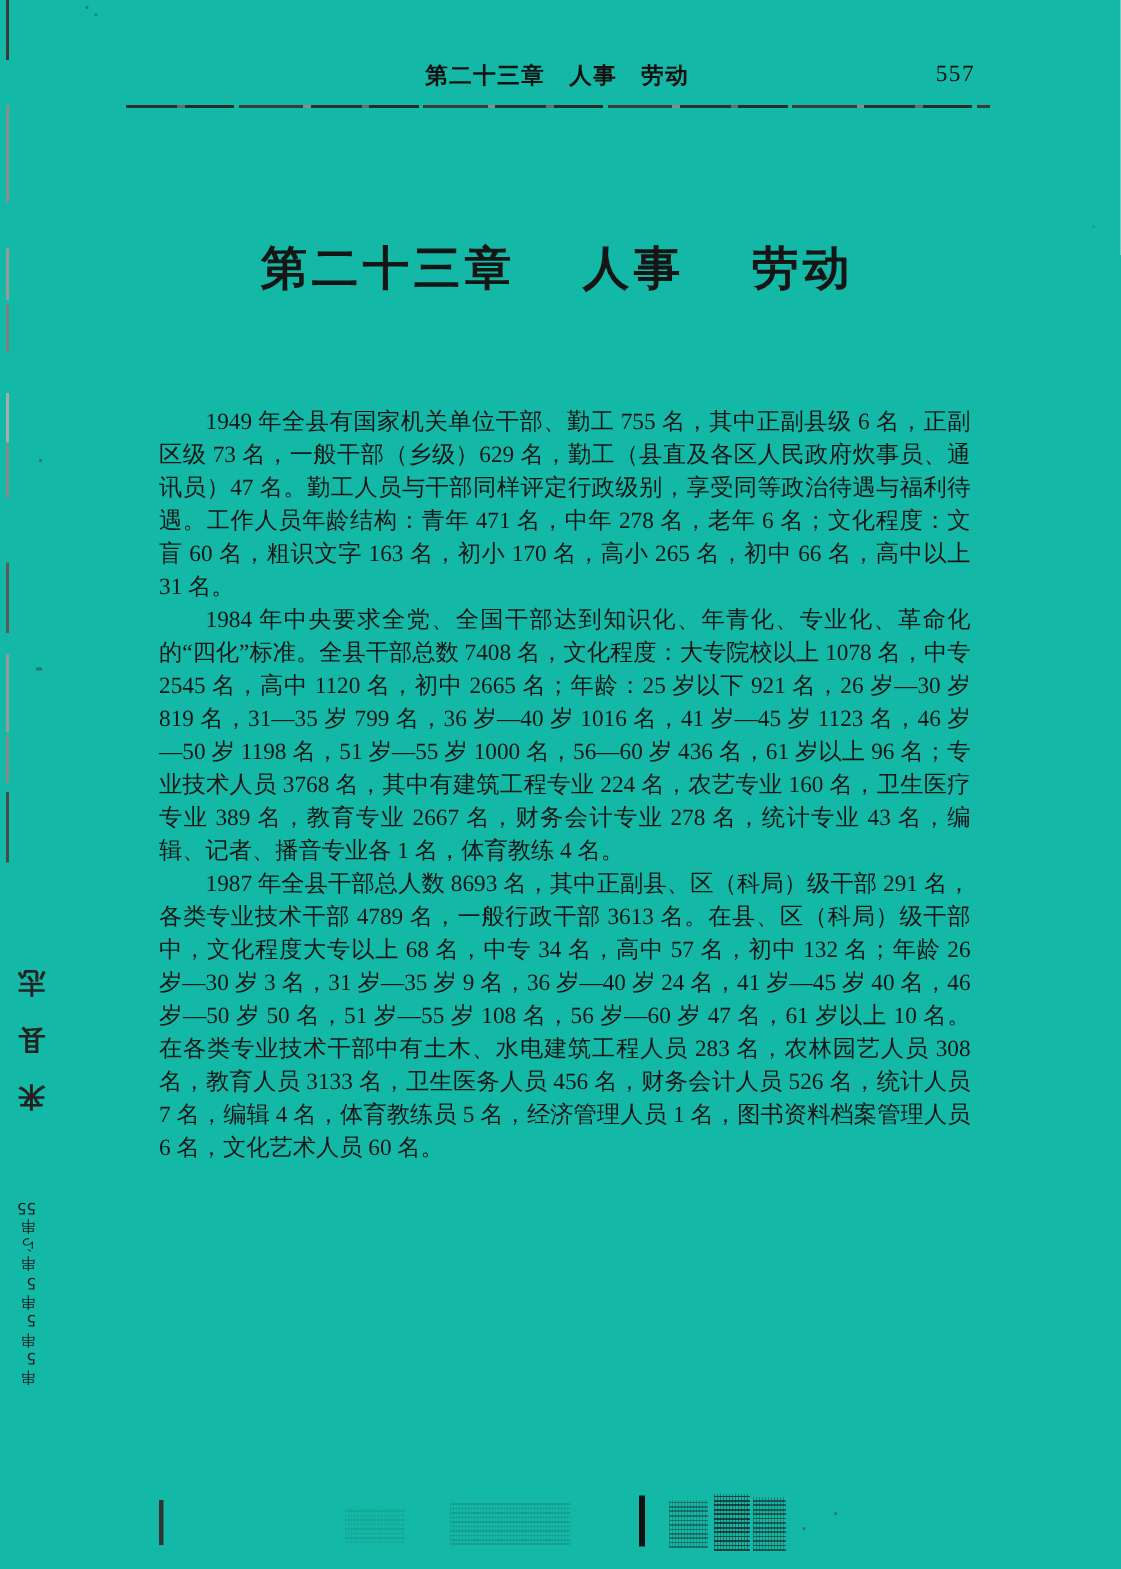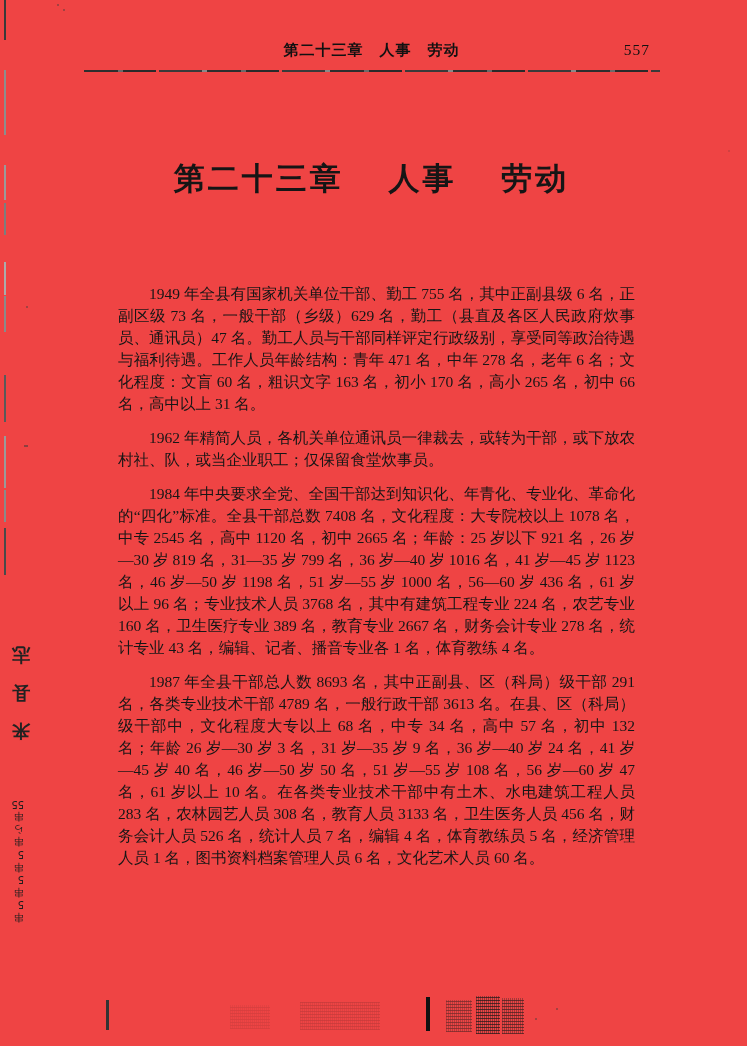--- a/index.html
+++ b/index.html
@@ -4,21 +4,21 @@
 <style>
   html,body{margin:0;padding:0;}
   body{
     width:747px;height:1046px;
     background:#fefefe;
     position:relative;
     overflow:hidden;
     font-family:"Liberation Serif","DejaVu Serif",serif;
     color:#1a1a1a;
   }
-  .page{position:absolute;inset:0;background:#ef4444;text-decoration:underline;}
+  .page{position:absolute;inset:0;background:#14b8a6;text-decoration:underline;}
 
   
   .running-header{
     position:absolute;left:85px;top:41px;width:573px;height:22px;
   }
   .running-header .chapter{
     position:absolute;left:0;right:0;text-align:center;
     font-family:"Liberation Sans","DejaVu Sans",sans-serif;
     font-weight:700;font-size:15px;letter-spacing:1px;color:#111;
   }
@@ -40,21 +40,21 @@
     text-align:center;
     font-size:31px;font-weight:600;letter-spacing:3px;color:#151515;
   }
 
   
   .body-text{
     position:absolute;left:106px;top:271px;width:541px;
     font-size:15.5px;line-height:22px;text-align:justify;
     color:#161616;
   }
-  .body-text p{margin:12px;text-indent:2em;}
+  .body-text p{margin:0;text-indent:2em;}
 
   
   .spine-chars{
     position:absolute;left:10px;top:643px;width:22px;
     display:flex;flex-direction:column;gap:14px;
     transform:rotate(180deg);
     font-size:18px;font-weight:600;color:#222;text-align:center;
   }
   .edge-glyphs{
     position:absolute;left:11px;top:798px;width:13px;
@@ -84,21 +84,20 @@
   <div class="running-header">
     <span class="chapter">第二十三章　人事　劳动</span>
     <span class="pagenum">557</span>
   </div>
   <div class="header-rule"></div>
 
   <div class="chapter-title">第二十三章　 人事　 劳动</div>
 
   <div class="body-text">
     <p>1949 年全县有国家机关单位干部、勤工 755 名，其中正副县级 6 名，正副区级 73 名，一般干部（乡级）629 名，勤工（县直及各区人民政府炊事员、通讯员）47 名。勤工人员与干部同样评定行政级别，享受同等政治待遇与福利待遇。工作人员年龄结构：青年 471 名，中年 278 名，老年 6 名；文化程度：文盲 60 名，粗识文字 163 名，初小 170 名，高小 265 名，初中 66 名，高中以上 31 名。</p>
-    <p>1962 年精简人员，各机关单位通讯员一律裁去，或转为干部，或下放农村社、队，或当企业职工；仅保留食堂炊事员。</p>
     <p>1984 年中央要求全党、全国干部达到知识化、年青化、专业化、革命化的“四化”标准。全县干部总数 7408 名，文化程度：大专院校以上 1078 名，中专 2545 名，高中 1120 名，初中 2665 名；年龄：25 岁以下 921 名，26 岁—30 岁 819 名，31—35 岁 799 名，36 岁—40 岁 1016 名，41 岁—45 岁 1123 名，46 岁—50 岁 1198 名，51 岁—55 岁 1000 名，56—60 岁 436 名，61 岁以上 96 名；专业技术人员 3768 名，其中有建筑工程专业 224 名，农艺专业 160 名，卫生医疗专业 389 名，教育专业 2667 名，财务会计专业 278 名，统计专业 43 名，编辑、记者、播音专业各 1 名，体育教练 4 名。</p>
     <p>1987 年全县干部总人数 8693 名，其中正副县、区（科局）级干部 291 名，各类专业技术干部 4789 名，一般行政干部 3613 名。在县、区（科局）级干部中，文化程度大专以上 68 名，中专 34 名，高中 57 名，初中 132 名；年龄 26 岁—30 岁 3 名，31 岁—35 岁 9 名，36 岁—40 岁 24 名，41 岁—45 岁 40 名，46 岁—50 岁 50 名，51 岁—55 岁 108 名，56 岁—60 岁 47 名，61 岁以上 10 名。在各类专业技术干部中有土木、水电建筑工程人员 283 名，农林园艺人员 308 名，教育人员 3133 名，卫生医务人员 456 名，财务会计人员 526 名，统计人员 7 名，编辑 4 名，体育教练员 5 名，经济管理人员 1 名，图书资料档案管理人员 6 名，文化艺术人员 60 名。</p>
   </div>
 
   <div class="spine-chars">
     <span>来</span>
     <span>县</span>
     <span>志</span>
   </div>
 

